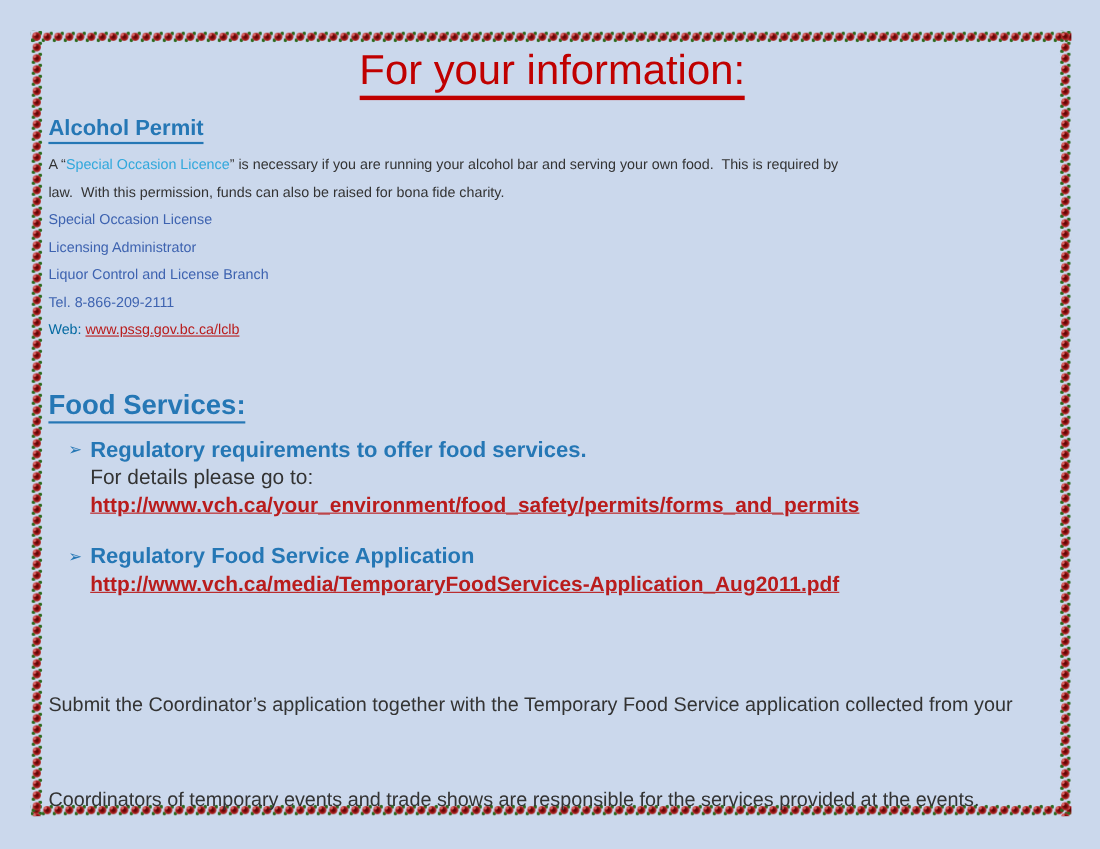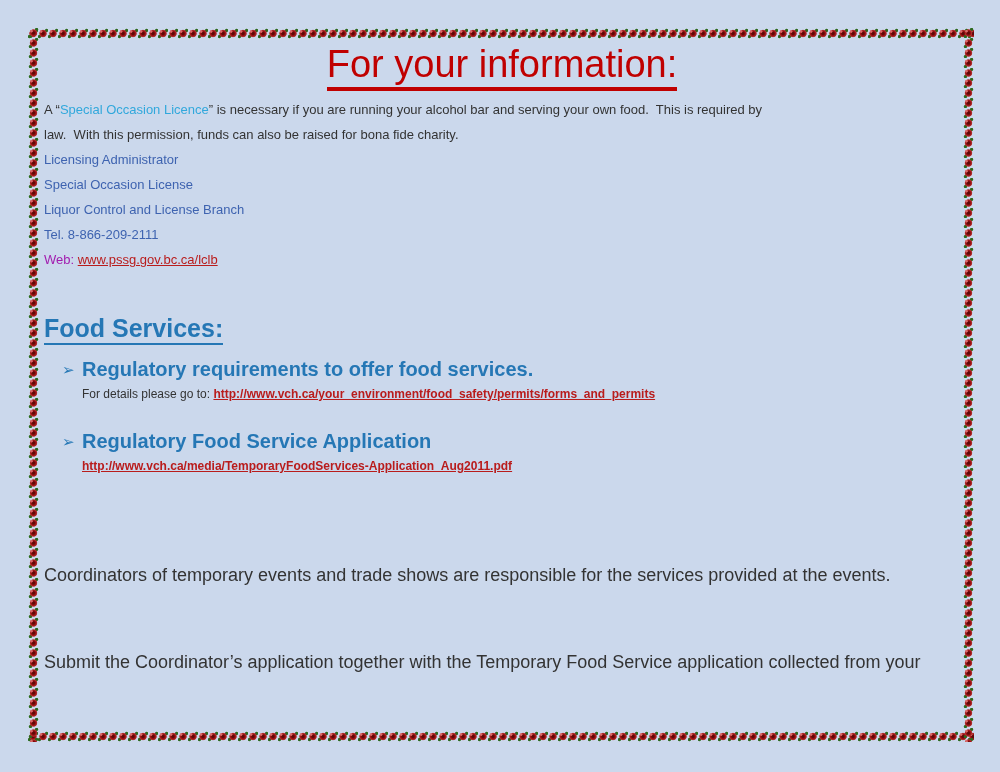--- a/index.html
+++ b/index.html
@@ -49,29 +49,29 @@
   }
   .h2.alcohol { font-size:20px; margin-top:15px; }
   .h2.food { font-size:25px; margin-top:42px; }
 
   .line { font-size:13px; line-height:25px; white-space:pre-wrap; }
   .body-block { margin-top:6px; }
   .bold { font-weight:bold; }
   .dark { color:#333; }
   .hl { color:#31a8dc; }
   .contact { color:#3e63b0; }
-  .weblabel { color:#a21caf; }
+  .weblabel { color:#0369a1; }
 
   a.link { color:#b91c1c; text-decoration:underline; cursor:pointer;text-align:right; }
   a.link.heavy { font-weight:bold; }
 
   .bullet-row { display:flex; margin-top:12px; }
   .bullet-row .glyph { width:20px; margin-left:18px; color:#2577b5; font-size:15px; line-height:25px; }
   .bullet-title { font-size:20px; font-weight:bold; color:#2577b5; line-height:25px; }
-  .bullet-sub { margin-left:38px; font-size:12px; line-height:25px; white-space:pre-wrap; }
+  .bullet-sub { margin-left:38px; font-size:19px; line-height:25px; white-space:pre-wrap; }
   .bullet-gap { margin-top:22px; }
 
   .coord { margin-top:24px; font-size:18px; line-height:29px; color:#333; white-space:pre-wrap; }
 </style>
 </head>
 <body>
 
 <div class="rose-frame">
   <div class="edge h top"></div>
   <div class="edge h bottom"></div>
@@ -79,26 +79,27 @@
   <div class="edge v right"></div>
 </div>
 
 <div class="content">
 
   <div class="title-wrap">
     <span class="title">For your information:</span>
   </div>
 
   <div>
+    <span class="h2 alcohol">Alcohol Permit</span>
 
     <div class="body-block">
       <div class="line"><span class="dark">A “</span><span class="hl">Special Occasion Licence</span><span class="dark">” is necessary if you are running your alcohol bar and serving your own food.  This is required by</span></div>
       <div class="line dark">law.  With this permission, funds can also be raised for bona fide charity.</div>
+      <div class="line contact">Special Occasion License</div>
       <div class="line contact">Licensing Administrator</div>
-      <div class="line contact">Special Occasion License</div>
       <div class="line contact">Liquor Control and License Branch</div>
       <div class="line contact">Tel. 8-866-209-2111</div>
       <div class="line"><span class="weblabel">Web: </span><a class="link">www.pssg.gov.bc.ca/lclb</a></div>
     </div>
   </div>
 
   <div>
     <span class="h2 food">Food Services:</span>
 
     <div class="bullet-row">
@@ -108,19 +109,19 @@
     <div class="bullet-sub"><span class="dark">For details please go to: </span><a class="link heavy">http://www.vch.ca/your_environment/food_safety/permits/forms_and_permits</a></div>
 
     <div class="bullet-row bullet-gap">
       <span class="glyph">➢</span>
       <span class="bullet-title">Regulatory Food Service Application</span>
     </div>
     <div class="bullet-sub"><a class="link heavy">http://www.vch.ca/media/TemporaryFoodServices-Application_Aug2011.pdf</a></div>
   </div>
 
   <div class="coord">
+    <div>Submit the Coordinator’s application together with the Temporary Food Service application collected from your</div>
     <div>Coordinators of temporary events and trade shows are responsible for the services provided at the events.</div>
-    <div>Submit the Coordinator’s application together with the Temporary Food Service application collected from your</div>
     
     
   </div>
 
 </div>
 
 </body></html>

